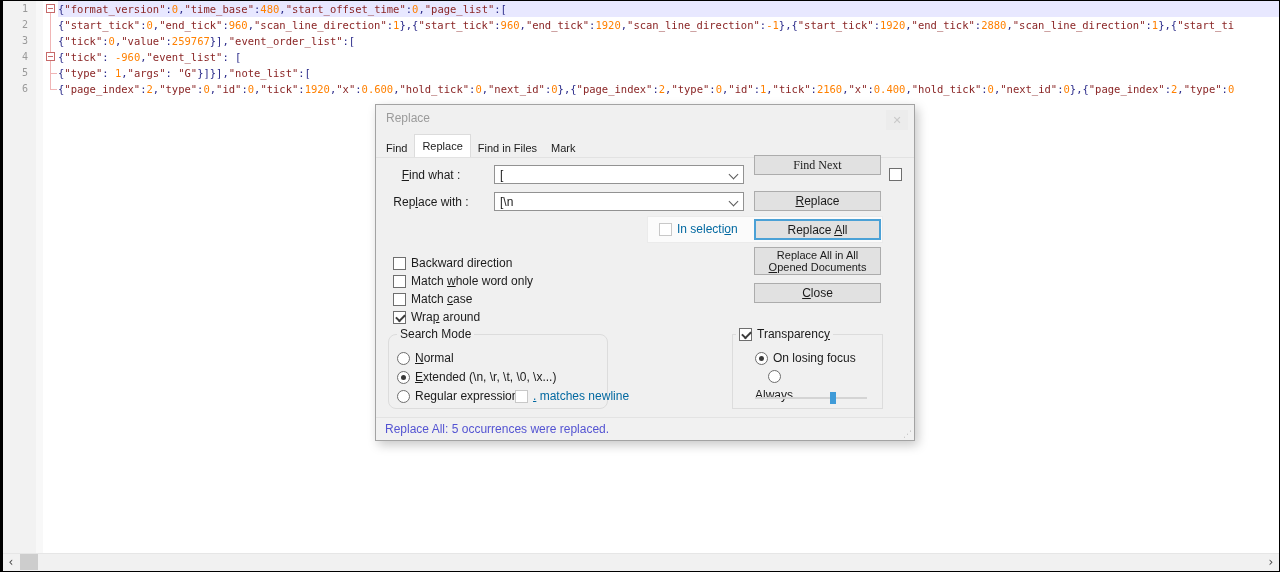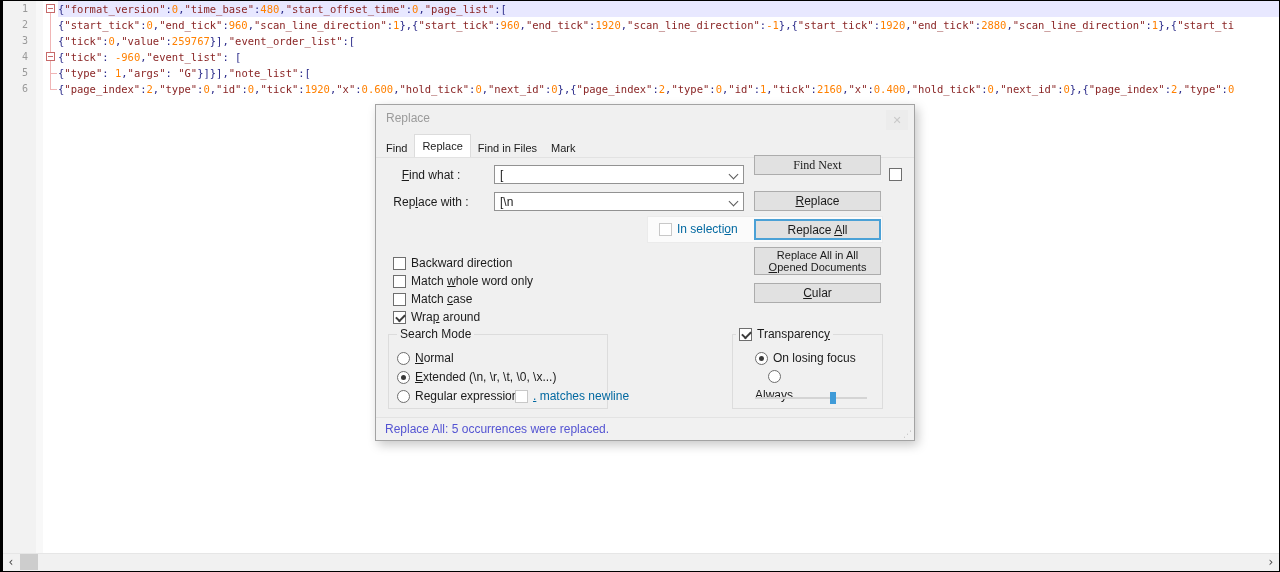--- a/index.html
+++ b/index.html
@@ -62,21 +62,21 @@
   .cb.disabled{border-color:#c8c8c8;}
   .cb.checked::after{content:"";position:absolute;left:2px;top:2px;width:7px;height:4px;
       border-left:2px solid #3c3c3c;border-bottom:2px solid #3c3c3c;transform:rotate(-45deg);}
   .radio{width:13px;height:13px;box-sizing:border-box;background:#fff;border:1px solid #6e6e6e;border-radius:50%;
       position:relative;flex:none;}
   .radio.selected::after{content:"";position:absolute;left:3px;top:3px;width:5px;height:5px;border-radius:50%;background:#3a3a3a;}
   .ctl-row{position:absolute;display:flex;align-items:center;gap:5px;height:14px;white-space:nowrap;}
   .dis{color:#0369a1;}
   .u{text-decoration:underline;}
   .grp{position:absolute;border:1px solid #dcdcdc;}
-  #grp-search{left:12px;top:229px;width:218px;height:73px;}
+  #grp-search{left:12px;top:229px;width:218px;height:73px;border-radius:8px;}
   #grp-trans{left:356px;top:229px;width:149px;height:73px;}
   .grp-label{position:absolute;left:8px;top:-8px;background:#f0f0f0;padding:0 3px;display:flex;gap:5px;align-items:center;}
   #sel-panel{position:absolute;left:271px;top:111px;width:236px;height:27px;background:#fbfbfb;border:1px solid #ebebeb;box-sizing:border-box;}
   .slider{position:absolute;left:22px;top:57px;width:112px;height:12px;}
   .slider-track{position:absolute;left:0;right:0;top:5px;height:2px;background:#d4d4d4;}
   .slider-thumb{position:absolute;top:0;width:6px;height:12px;background:#3f9bd8;}
   .dlg-status{position:absolute;left:0;right:0;bottom:0;height:23px;background:#f1f1f1;border-top:1px solid #e3e3e3;
       display:flex;align-items:center;padding-left:9px;box-sizing:border-box;color:#5454d2;text-align:right;}
   .grip{position:absolute;right:2px;bottom:1px;color:#bdbdbd;font-size:9px;line-height:9px;}
   #mini-cb{position:absolute;left:513px;top:63px;}
@@ -194,21 +194,21 @@
       <span class="dis"><span>In selecti</span><span class="u">o</span><span>n</span></span>
     </div>
     <div class="btn default" style="top:114px;height:21px;">
         <span><span>Replace </span><span class="u">A</span><span>ll</span></span>
       </div>
 
     <div class="btn" id="btn-rao">
         <span><span>Replace All in All </span><span class="u">O</span><span>pened Documents</span></span>
       </div>
     <div class="btn" style="top:178px;">
-        <span><span></span><span class="u">C</span><span>ular</span></span>
+        <span><span></span><span class="u">C</span><span>lose</span></span>
       </div>
 
     <div class="ctl-row" style="left:17px;top:151px;">
       <span class="cb"></span>
       <span><span>Backward direction</span><span class="u"></span><span></span></span>
     </div>
     <div class="ctl-row" style="left:17px;top:169px;">
       <span class="cb"></span>
       <span><span>Match </span><span class="u">w</span><span>hole word only</span></span>
     </div>

